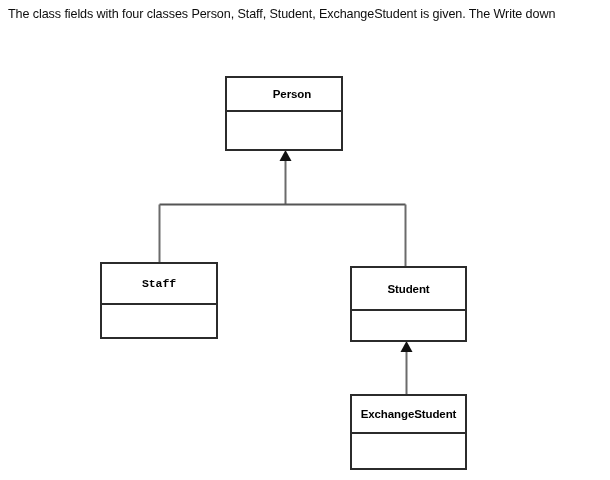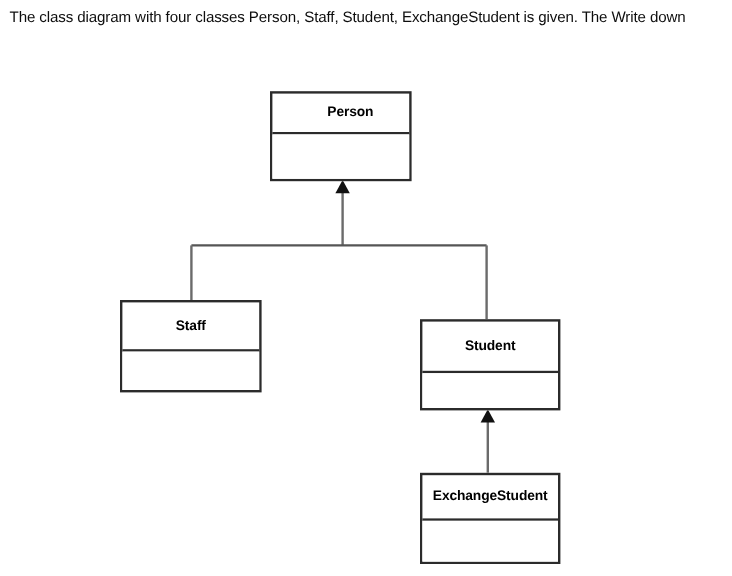--- a/index.html
+++ b/index.html
@@ -73,34 +73,34 @@
   }
   .uml-class-attrs {
     flex: 1 1 auto;
     background: #ffffff;
   }
 
   
   #class-person        { left: 225px; top: 76px;  width: 118px; height: 75px; }
   #class-person   .uml-class-name { height: 34px; padding-left: 16px; }
 
-  #class-staff         { left: 100px; top: 250px; width: 118px; height: 77px; }
+  #class-staff         { left: 100px; top: 262px; width: 118px; height: 77px; font-family: Liberation Mono, monospace; }
   #class-staff    .uml-class-name { height: 41px; }
 
   #class-student       { left: 350px; top: 266px; width: 117px; height: 76px; }
   #class-student  .uml-class-name { height: 43px; }
 
   #class-exchangestudent { left: 350px; top: 394px; width: 117px; height: 76px; }
   #class-exchangestudent .uml-class-name { height: 38px; font-size: 11.5px; }
 </style>
 </head>
 <body>
 
 <div id="prompt-text">
-  <span class="line">The class diagram with four classes Person, Staff, Student, ExchangeStudent is given. The Write down</span>
+  <span class="line">The class fields with four classes Person, Staff, Student, ExchangeStudent is given. The Write down</span>
 </div>
 
 <div id="class-diagram">
 
   <svg id="connector-layer" viewBox="0 0 610 480" width="610" height="480">
 
     <g>
 
       <line x1="285.5" y1="204.5" x2="285.5" y2="157" stroke="#6b6b6b" stroke-width="2"></line>
 

